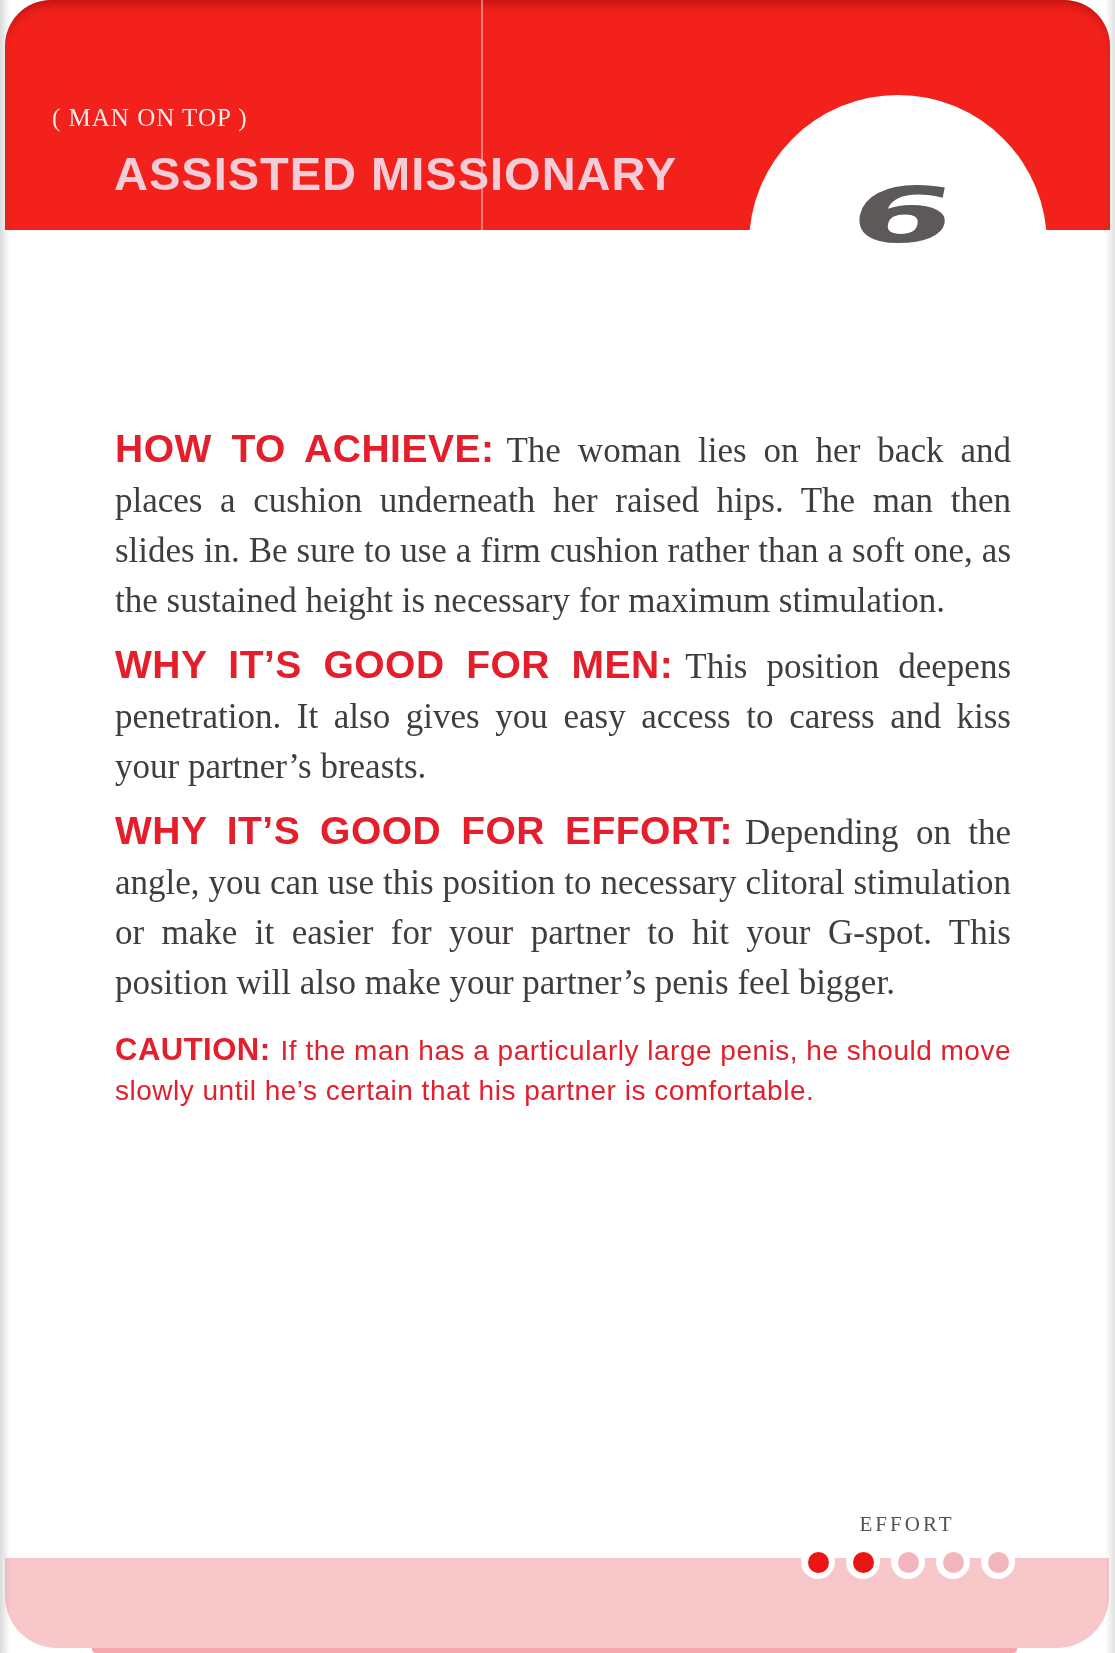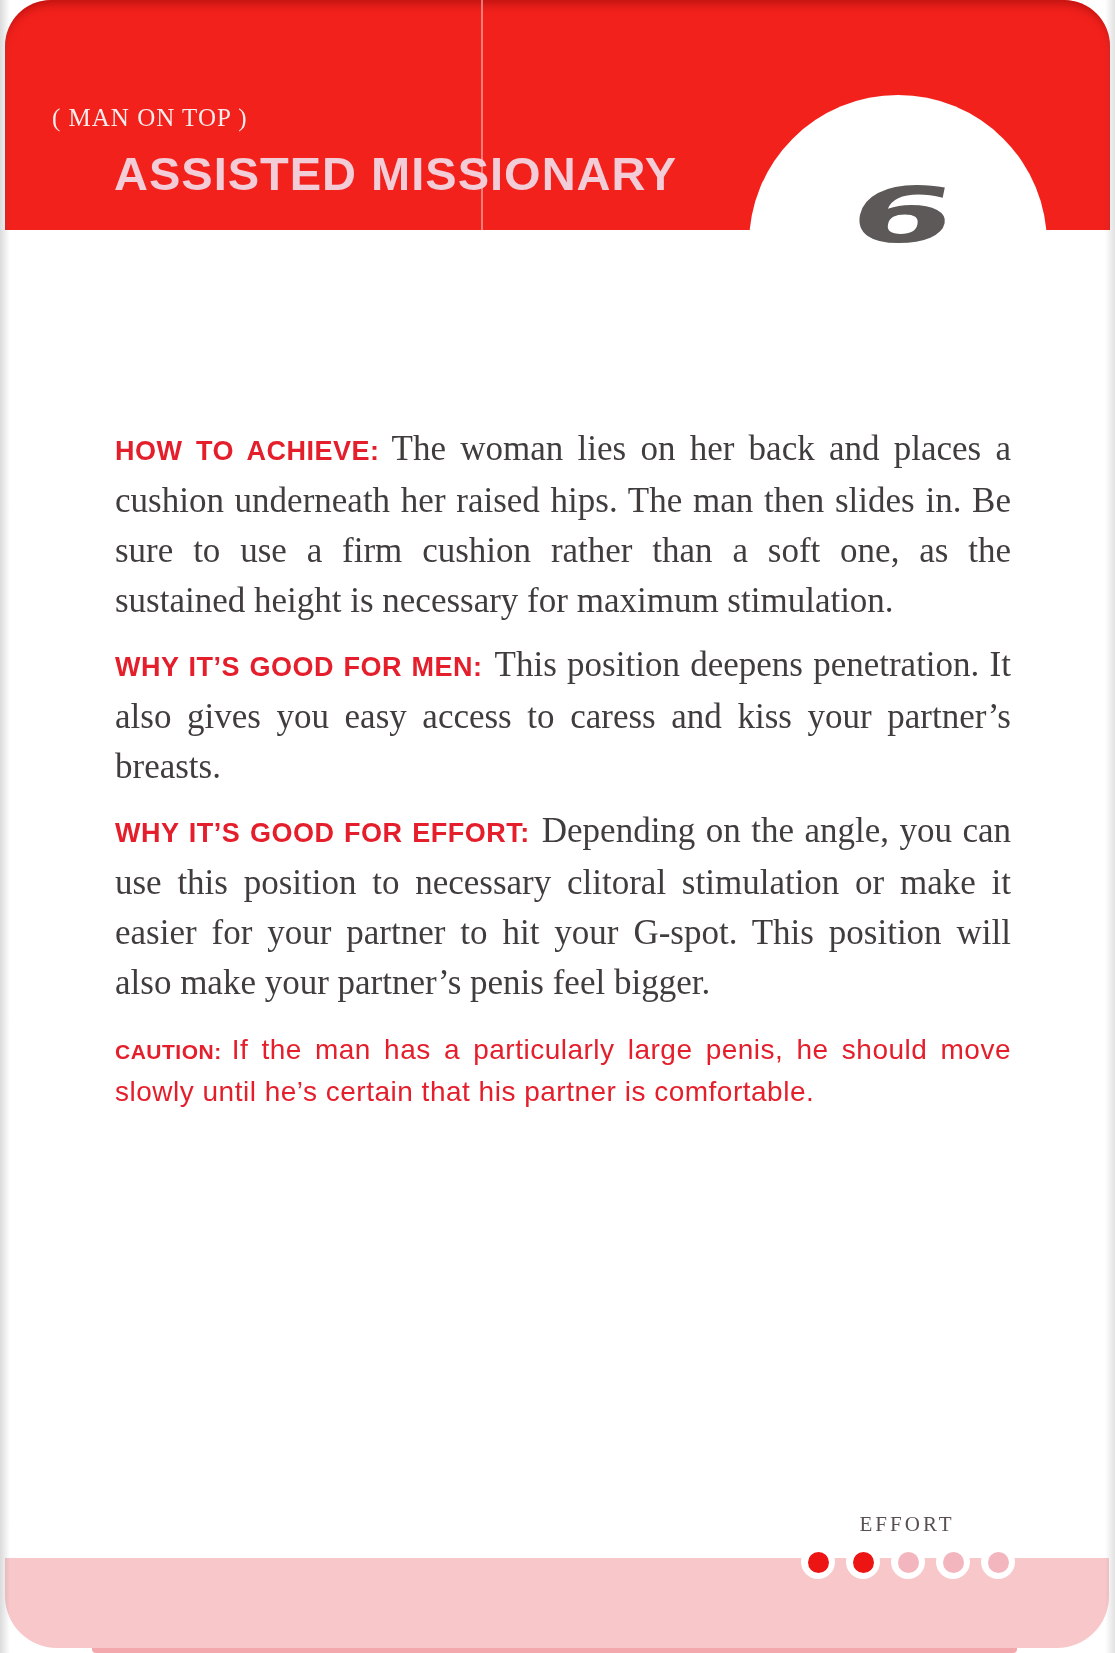--- a/index.html
+++ b/index.html
@@ -42,29 +42,29 @@
   .content{
     position:absolute;left:115px;top:424px;width:896px;z-index:2;
   }
   .section{
     margin:0 0 14px 0;
     font-family:"Liberation Serif",serif;font-size:35px;line-height:50px;
     color:#413d3d;text-align:justify;
   }
   .section .label{
     font-family:"Liberation Sans",sans-serif;font-weight:bold;
-    font-size:27px;color:#e41e2b;letter-spacing:.5px;
+    font-size:39px;color:#e41e2b;letter-spacing:.5px;
     margin-right:12px;
   }
   .section.caution{
     margin-top:22px;
     font-family:"Liberation Sans",sans-serif;font-size:28px;line-height:40px;
     color:#e41e2b;letter-spacing:.5px;
   }
-  .section.caution .label{font-size:21px;margin-right:10px;}
+  .section.caution .label{font-size:31px;margin-right:10px;}
   
   .effort-label{
     position:absolute;left:817px;top:1512px;width:180px;text-align:center;
     font-family:"Liberation Serif",serif;font-size:21px;letter-spacing:3px;
     color:#595051;z-index:4;
   }
   .effort-dots{
     position:absolute;left:801px;top:1545px;display:flex;gap:11px;z-index:4;
   }
   .scallop{

